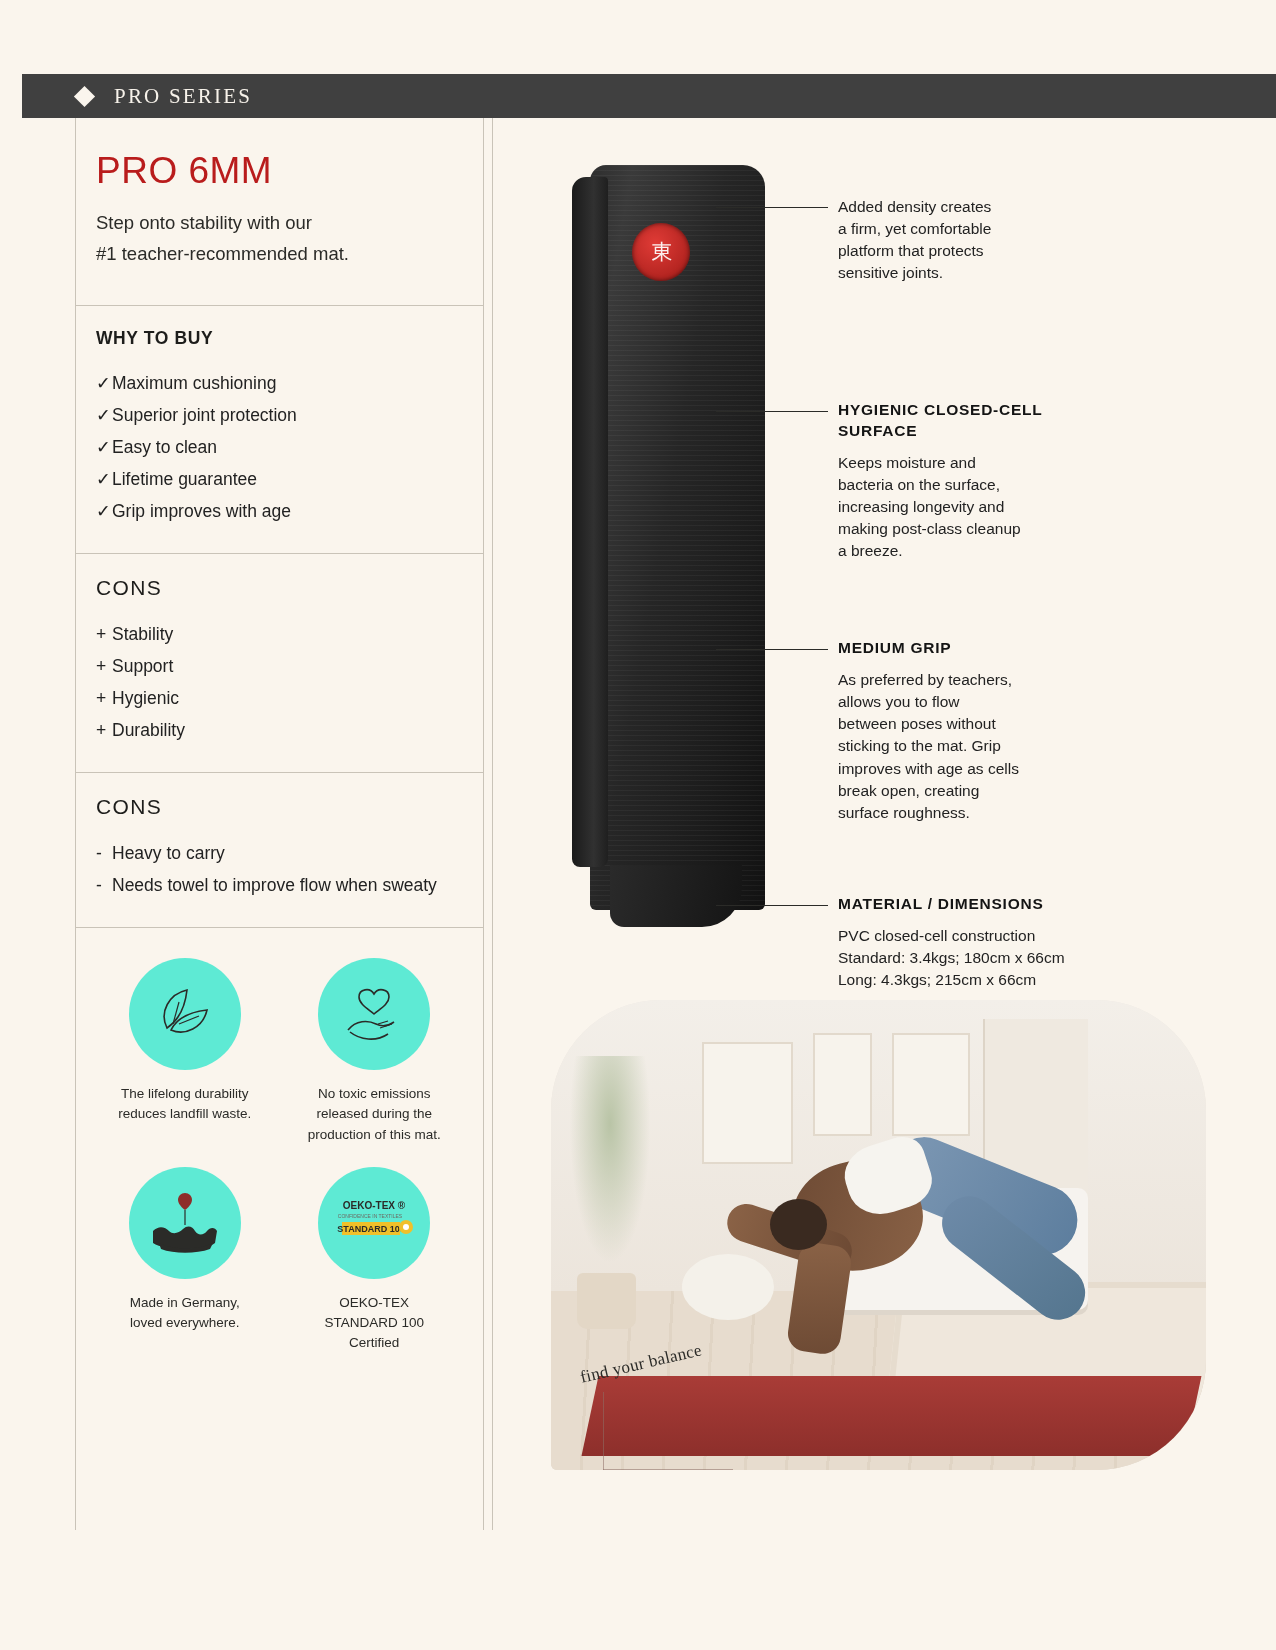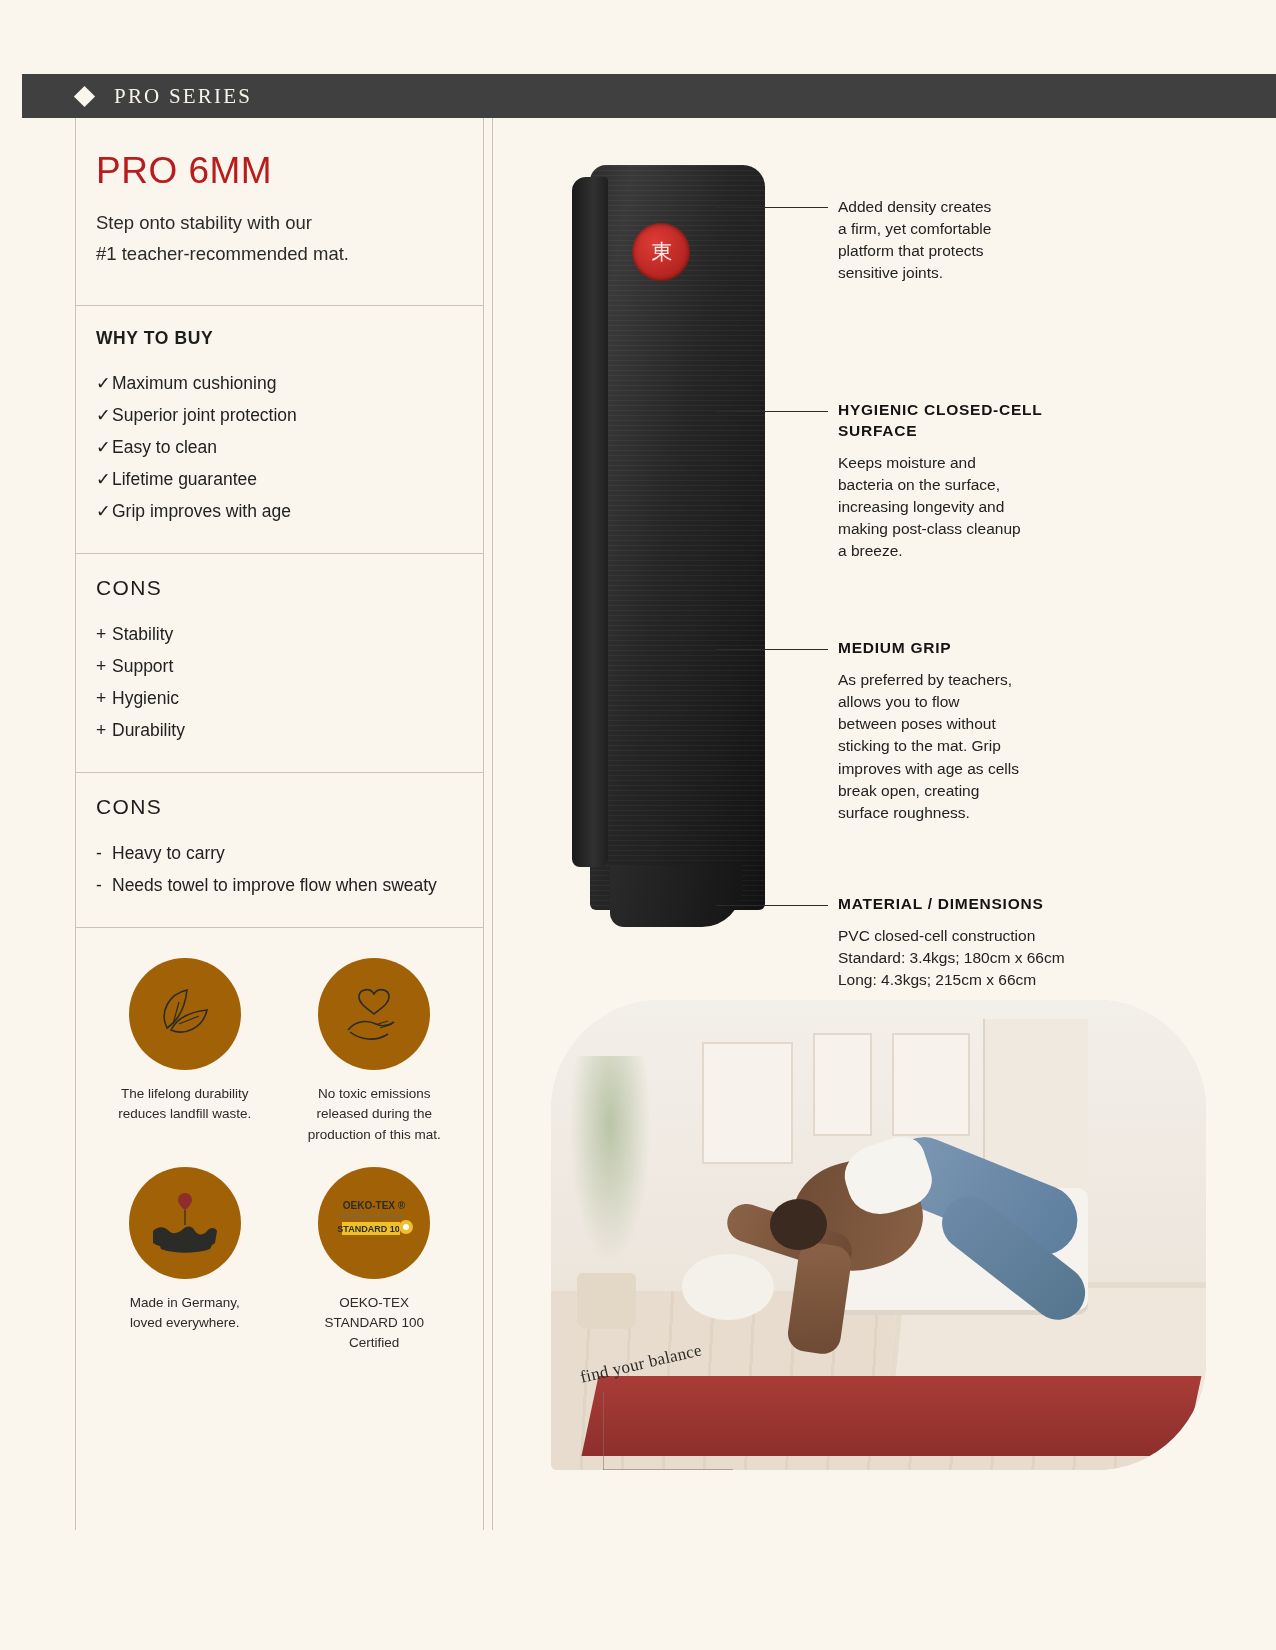--- a/index.html
+++ b/index.html
@@ -87,21 +87,21 @@
 
   
   .badges {
     padding: 30px 14px 10px 14px;
   }
   .badge-row { display: flex; justify-content: space-around; margin-bottom: 22px; }
   .badge { width: 185px; text-align: center; }
   .circle {
     width: 112px; height: 112px;
     border-radius: 50%;
-    background: #a16207;
+    background: #5eead4;
     margin: 0 auto 14px auto;
     position: relative;
     overflow: hidden;
   }
   .badge p {
     font-size: 13.5px;
     line-height: 1.5;
     margin: 0;
     color: #2b2b28;
   }

